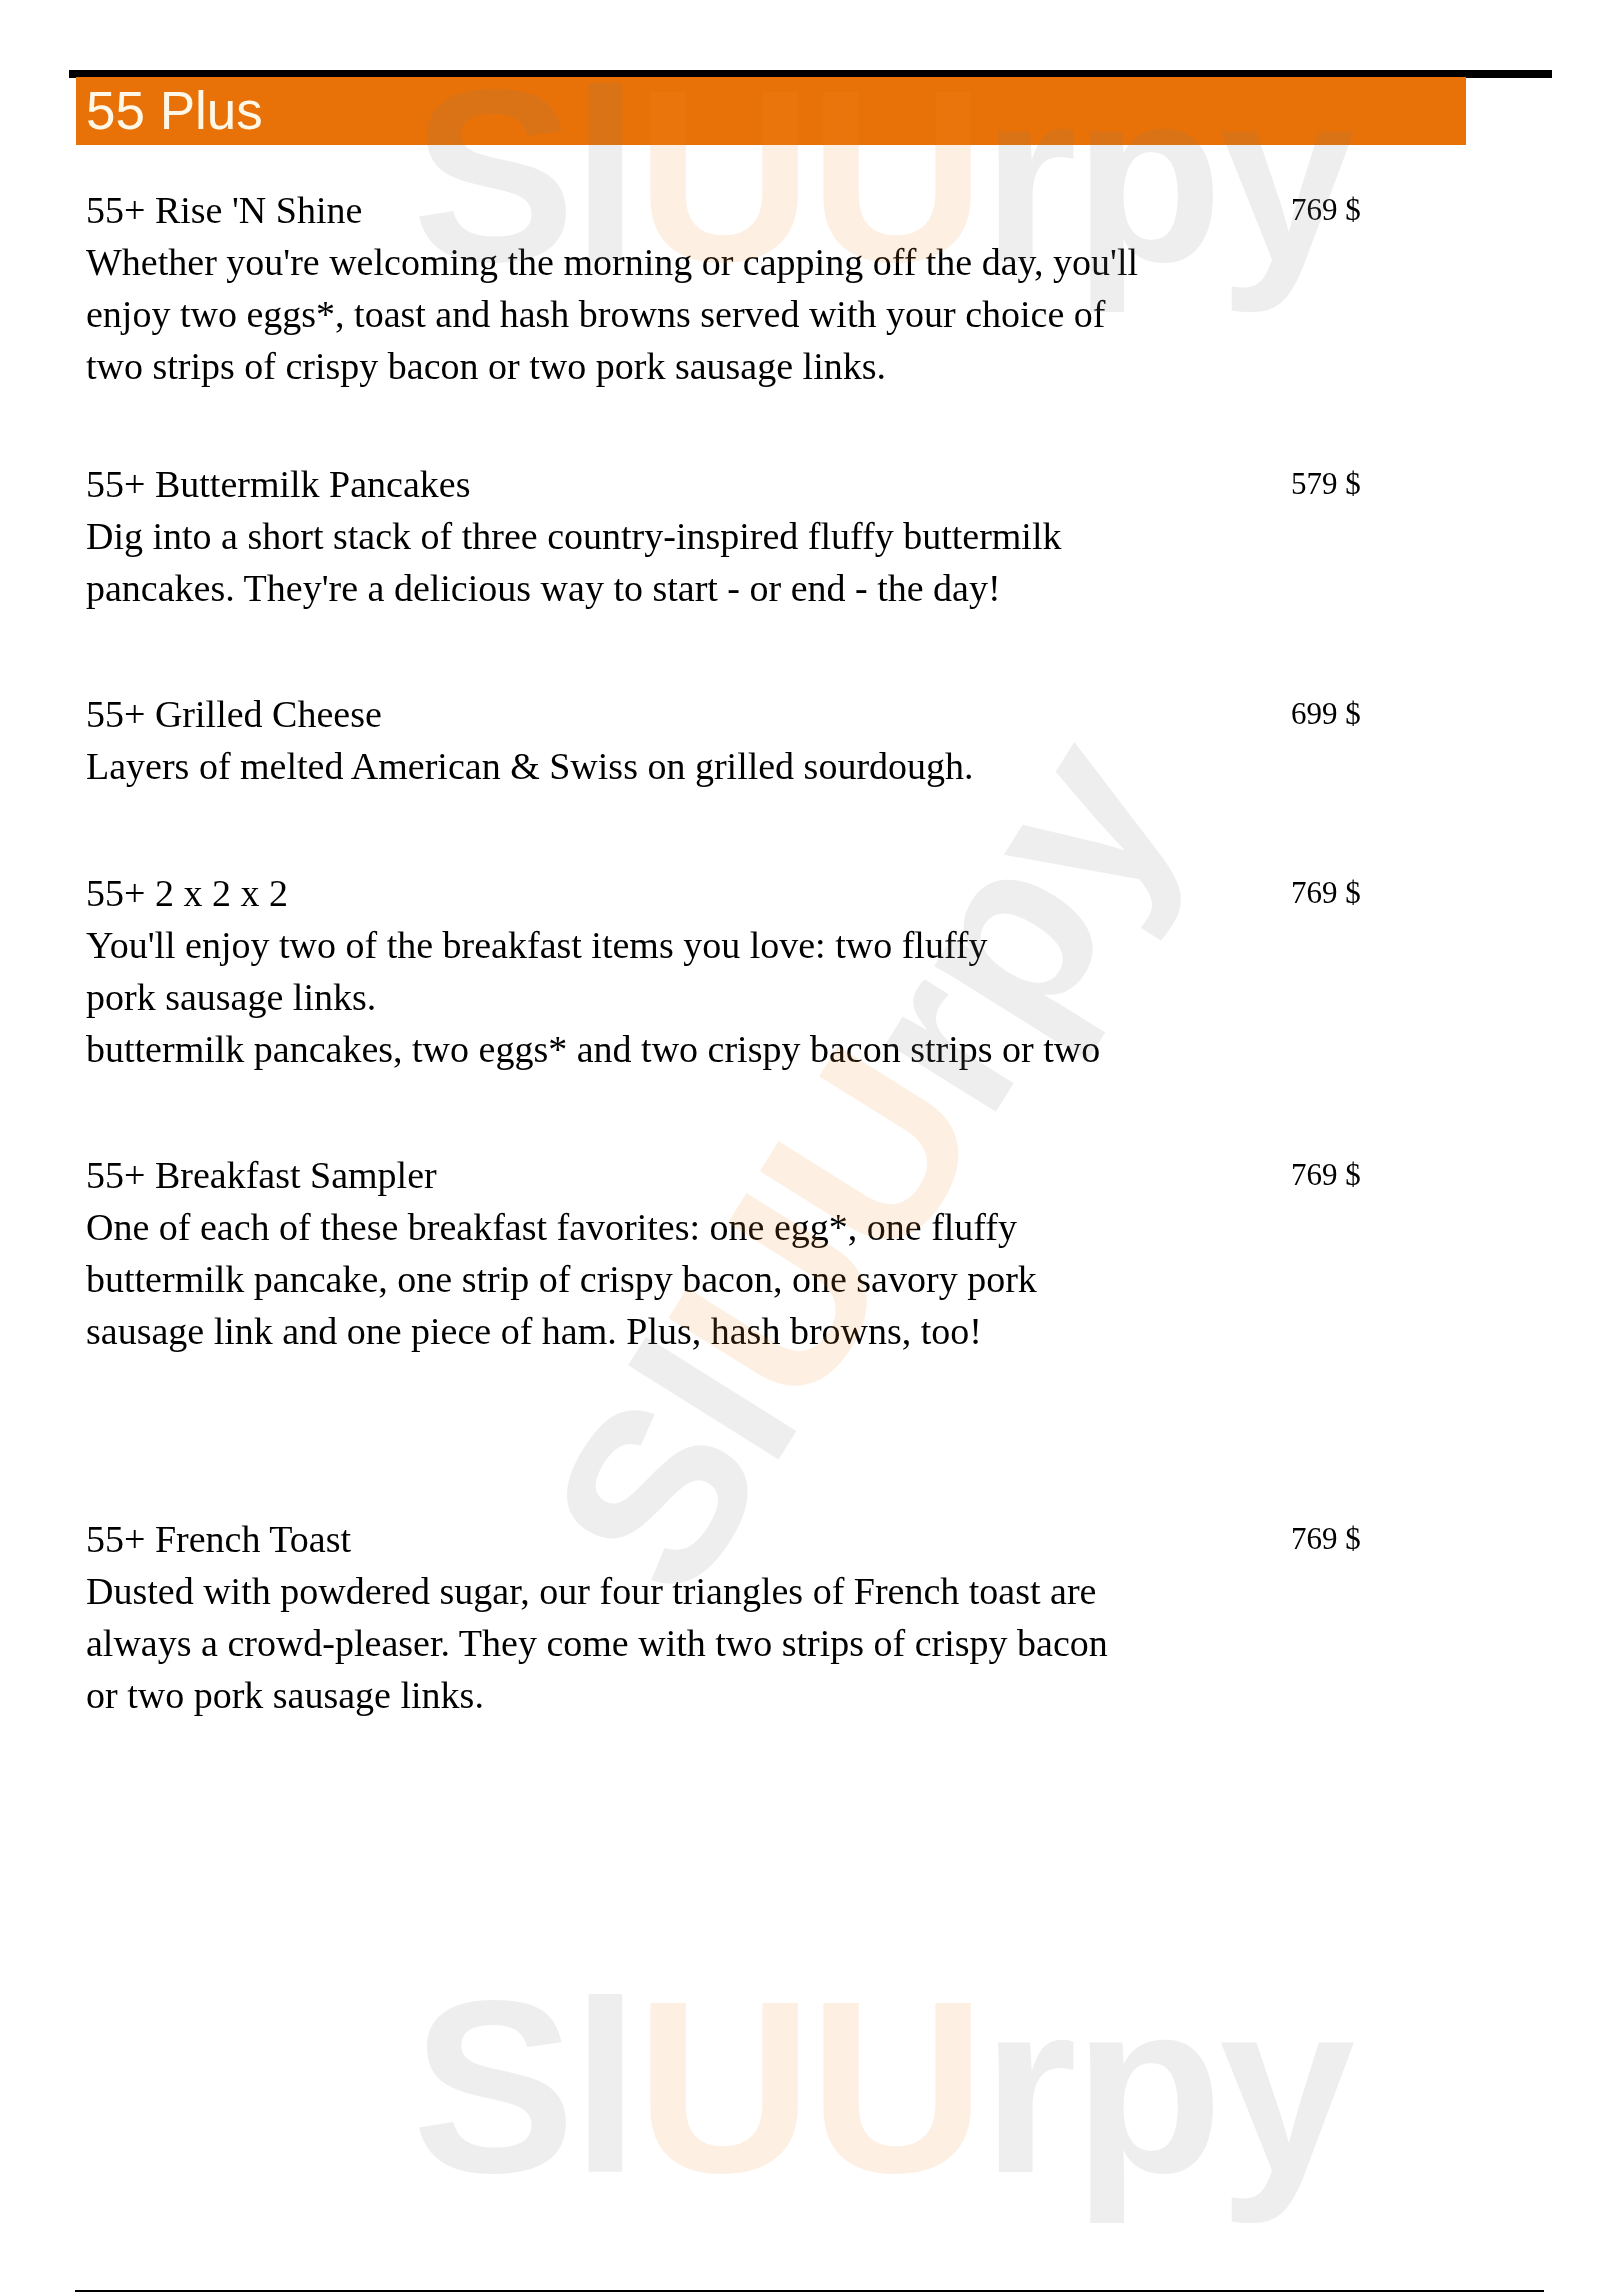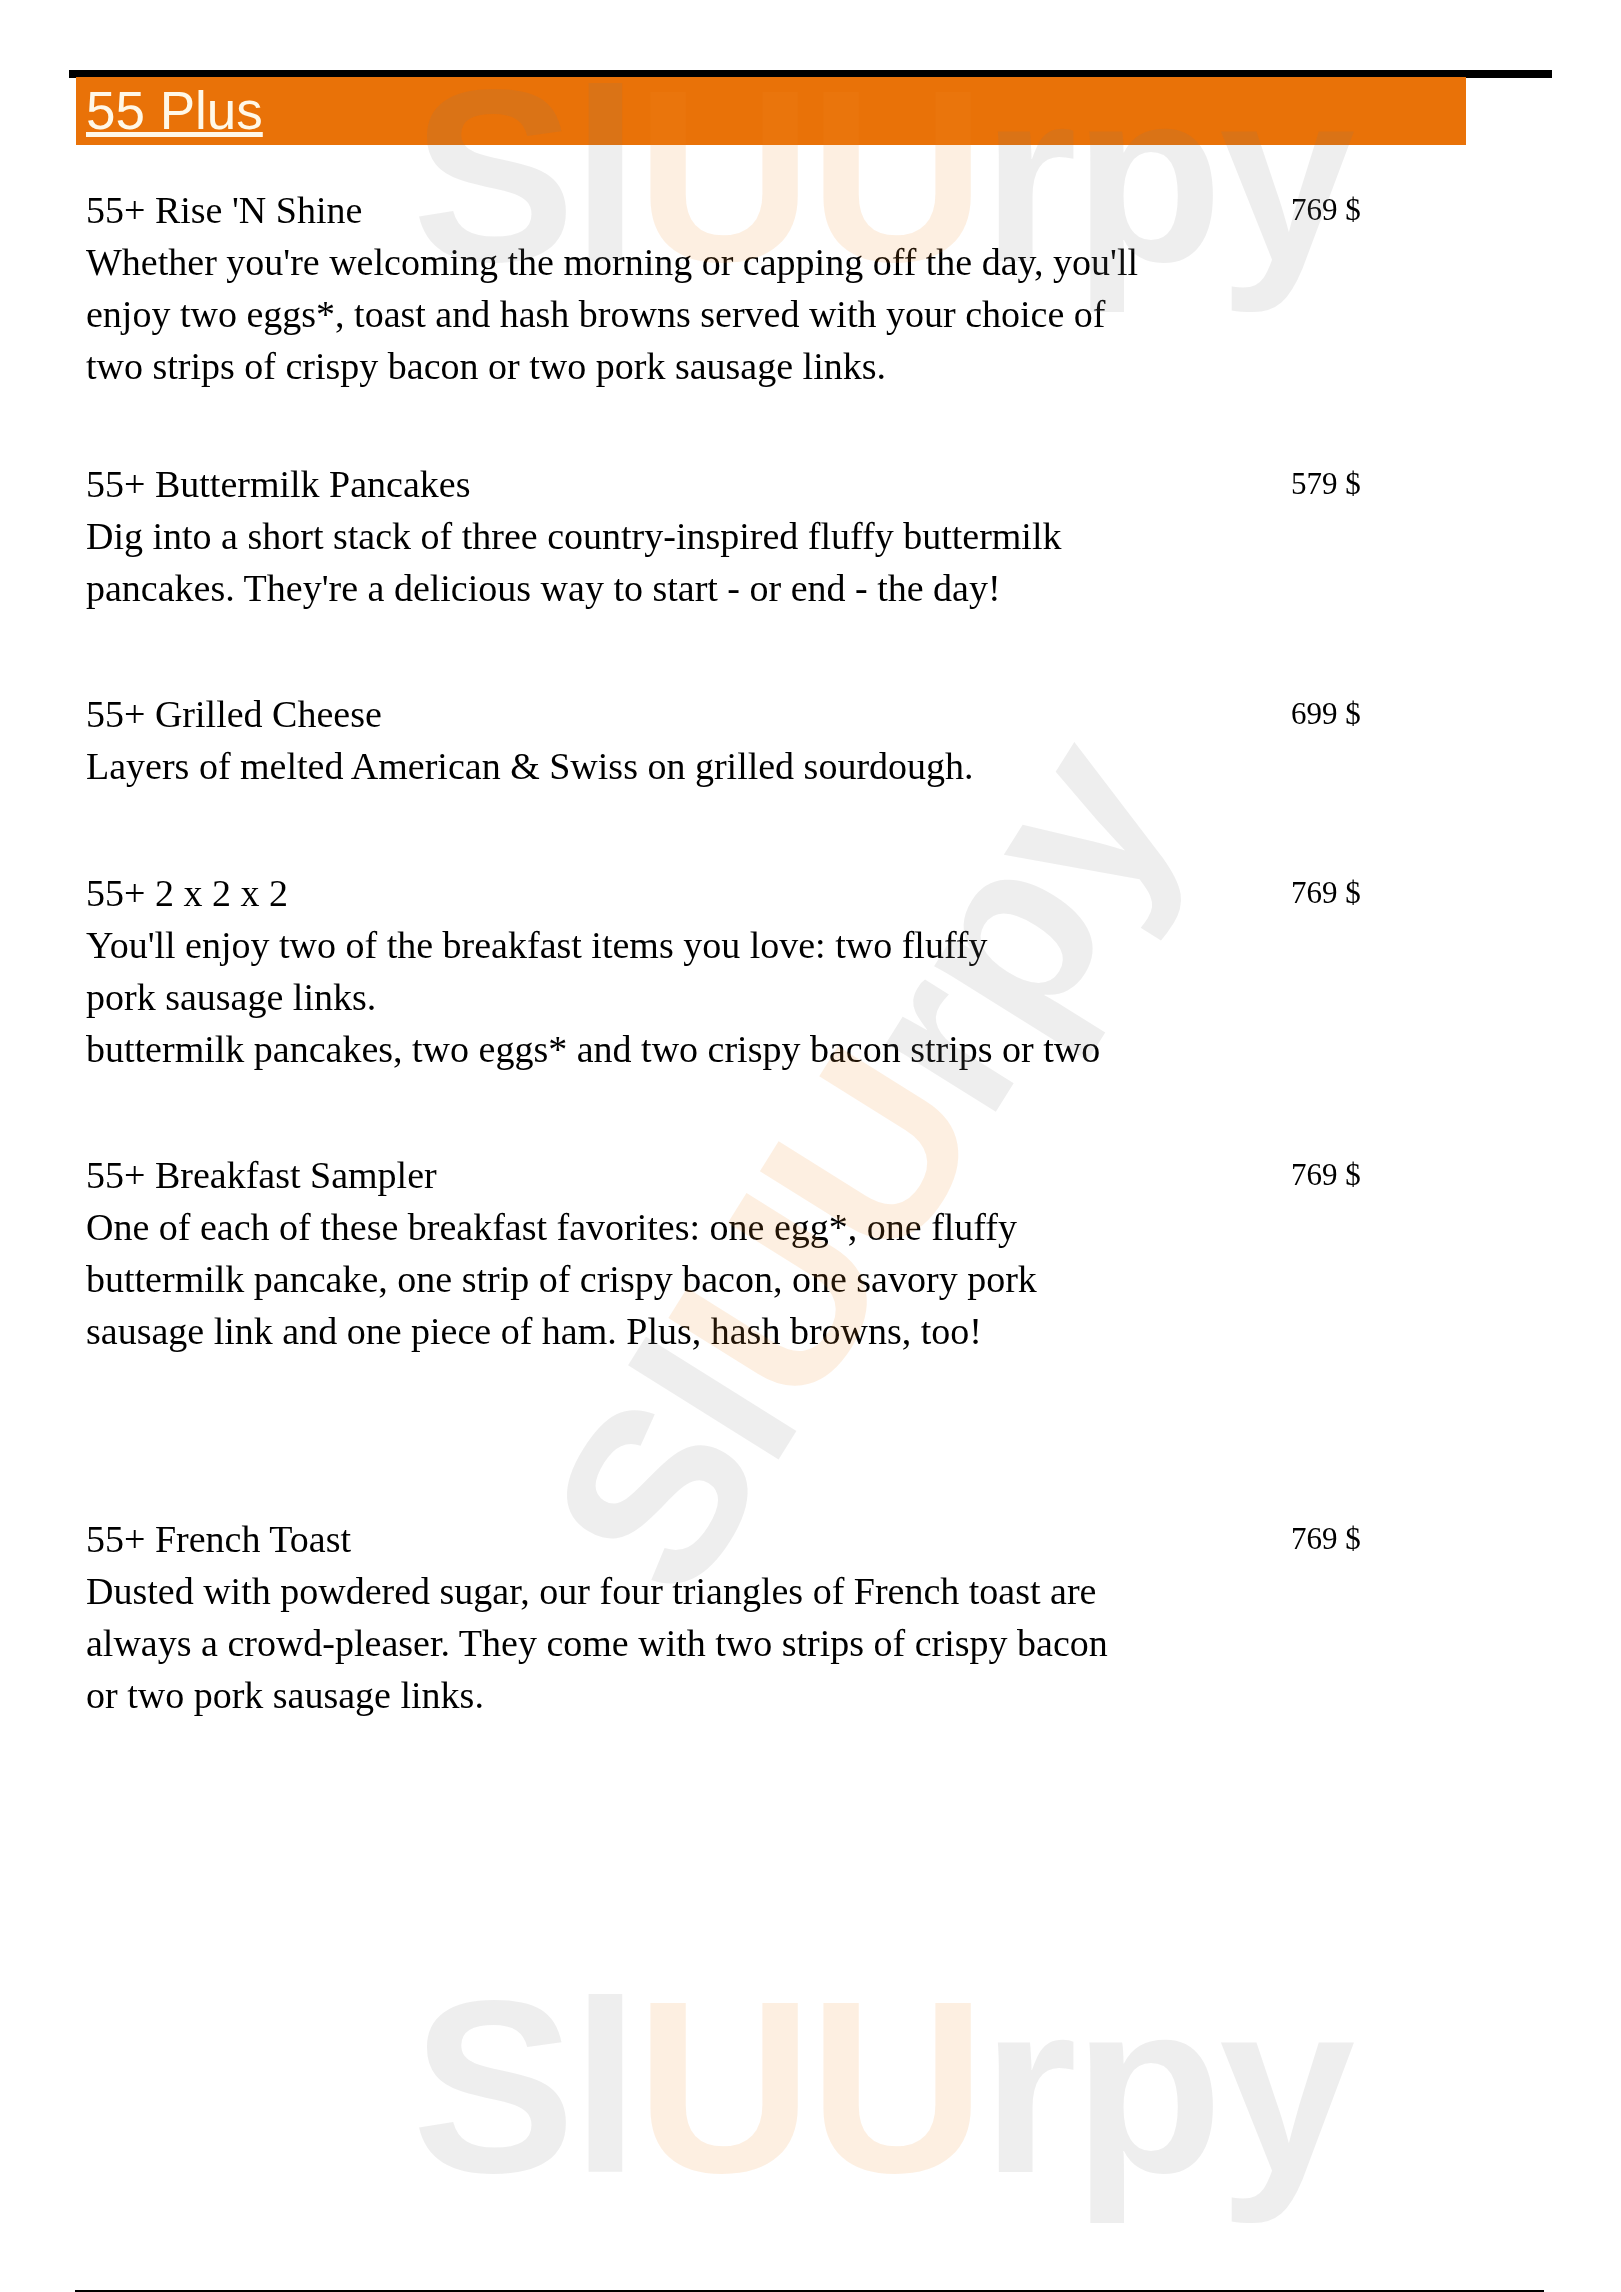--- a/index.html
+++ b/index.html
@@ -1,19 +1,19 @@
 <!DOCTYPE html>
 <html><head>
 <meta charset="utf-8">
 <style>
   html, body { margin:0; padding:0; background:#ffffff; }
   body { width:1621px; height:2293px; position:relative; overflow:hidden; font-family:"Liberation Serif", serif; color:#000; }
   .top-rule { position:absolute; left:69px; top:70px; width:1483px; height:7.8px; background:#000; }
   .section-bar { position:absolute; left:76px; top:77px; width:1390px; height:68px; background:#e97208; }
-  .section-title { position:absolute; left:86px; top:80px; font-family:"Liberation Sans", sans-serif; font-size:53px; line-height:61px; color:#fff8e8; white-space:nowrap;text-decoration:underline; }
+  .section-title { position:absolute; left:86px; top:80px; font-family:"Liberation Sans", sans-serif; font-size:53px; line-height:61px; color:#fff8e8; white-space:nowrap; }
   .item { position:absolute; left:86px; width:1372px; }
   .item-name, .item-desc-line { font-size:38px; line-height:52px; white-space:nowrap; }
   .item-price { position:absolute; left:1205px; top:0; font-size:31px; line-height:52px; white-space:nowrap; }
   .bottom-rule { position:absolute; left:75px; top:2290px; width:1469px; height:2.9px; background:#000; }
   .watermark { position:absolute; pointer-events:none; }
   .wm-text { font-family:"Liberation Sans", sans-serif; font-weight:bold; white-space:nowrap; letter-spacing:-3.9px; }
   .wm-gray { color:rgba(120,120,120,0.13); }
   .wm-orange { color:rgba(240,140,40,0.14); }
 </style>
 </head>

